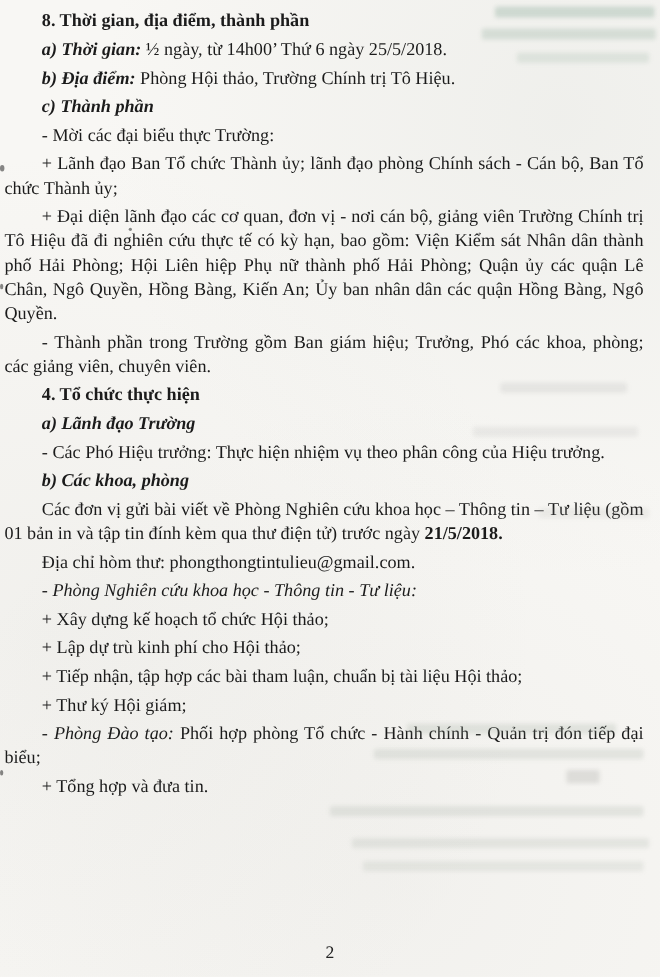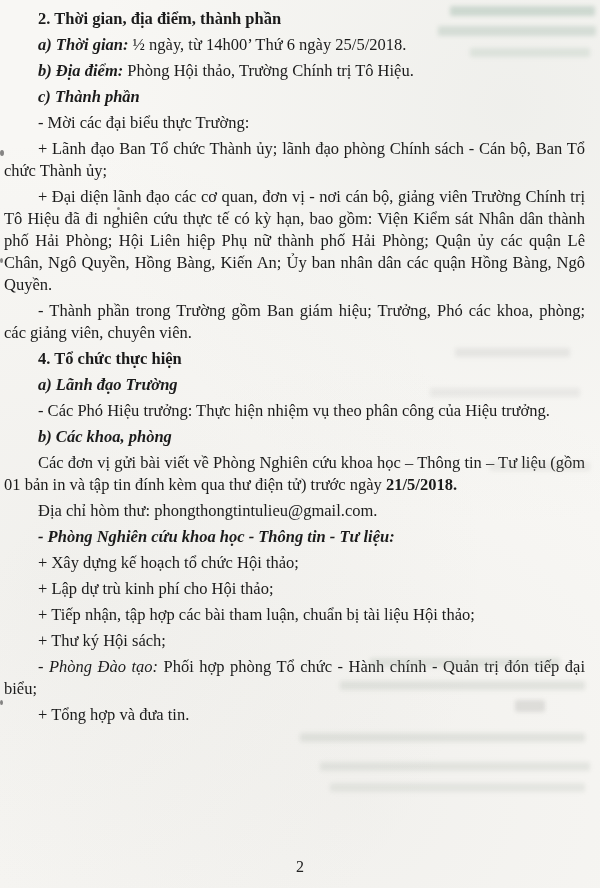--- a/index.html
+++ b/index.html
@@ -22,21 +22,21 @@
     text-align: justify;
     font-size: 16.5px;
     line-height: 22px;
   }
   .doc p {
     margin: 0 0 4px 0;
     text-indent: 34px;
   }
   .h  { font-weight: bold; }
   .sh { font-weight: bold; font-style: italic; }
-  .it { font-style: italic; font-weight: bold; }
+  .it { font-style: italic; }
   .lead    { font-weight: bold; font-style: italic; }
   .lead-it { font-style: italic; }
   .b { font-weight: bold; }
   .footer {
     position: absolute;
     left: 0; right: 0; top: 858px;
     text-align: center;
     font-size: 16px;
     color: #222;
   }
@@ -62,39 +62,39 @@
   .a12 { left:330px; top:783px; width:255px; height:9px;  background: rgba(150,162,152,0.16); }
   .s1 { left:0px;   top:150px; width:4px; height:6px; }
   .s2 { left:0px;   top:258px; width:3px; height:5px; }
   .s3 { left:117px; top:207px; width:3px; height:3px; }
   .s4 { left:0px;   top:700px; width:3px; height:5px; }
 </style>
 </head>
 <body>
 
 <div class="doc">
-  <p class="h">2. Thời gian, địa điểm, thành phần</p>
+  <p class="h">8. Thời gian, địa điểm, thành phần</p>
   <p><span class="lead">a) Thời gian:</span><span> ½ ngày, từ 14h00’ Thứ 6 ngày 25/5/2018.</span></p>
   <p><span class="lead">b) Địa điểm:</span><span> Phòng Hội thảo, Trường Chính trị Tô Hiệu.</span></p>
   <p class="sh">c) Thành phần</p>
   <p>- Mời các đại biểu thực Trường:</p>
   <p>+ Lãnh đạo Ban Tổ chức Thành ủy; lãnh đạo phòng Chính sách - Cán bộ, Ban Tổ chức Thành ủy;</p>
   <p>+ Đại diện lãnh đạo các cơ quan, đơn vị - nơi cán bộ, giảng viên Trường Chính trị Tô Hiệu đã đi nghiên cứu thực tế có kỳ hạn, bao gồm: Viện Kiểm sát Nhân dân thành phố Hải Phòng; Hội Liên hiệp Phụ nữ thành phố Hải Phòng; Quận ủy các quận Lê Chân, Ngô Quyền, Hồng Bàng, Kiến An; Ủy ban nhân dân các quận Hồng Bàng, Ngô Quyền.</p>
   <p>- Thành phần trong Trường gồm Ban giám hiệu; Trưởng, Phó các khoa, phòng; các giảng viên, chuyên viên.</p>
   <p class="h">4. Tổ chức thực hiện</p>
   <p class="sh">a) Lãnh đạo Trường</p>
   <p>- Các Phó Hiệu trưởng: Thực hiện nhiệm vụ theo phân công của Hiệu trưởng.</p>
   <p class="sh">b) Các khoa, phòng</p>
   <p><span>Các đơn vị gửi bài viết về Phòng Nghiên cứu khoa học – Thông tin – Tư liệu (gồm 01 bản in và tập tin đính kèm qua thư điện tử) trước ngày </span><span class="b">21/5/2018.</span></p>
   <p>Địa chỉ hòm thư: phongthongtintulieu@gmail.com.</p>
   <p class="it">- Phòng Nghiên cứu khoa học - Thông tin - Tư liệu:</p>
   <p>+ Xây dựng kế hoạch tổ chức Hội thảo;</p>
   <p>+ Lập dự trù kinh phí cho Hội thảo;</p>
   <p>+ Tiếp nhận, tập hợp các bài tham luận, chuẩn bị tài liệu Hội thảo;</p>
-  <p>+ Thư ký Hội sách;</p>
+  <p>+ Thư ký Hội giám;</p>
   <p><span class="lead-it">- Phòng Đào tạo:</span><span> Phối hợp phòng Tổ chức - Hành chính - Quản trị đón tiếp đại biểu;</span></p>
   <p>+ Tổng hợp và đưa tin.</p>
 </div>
 
 <div class="footer">2</div>
 
 <div>
   <div class="artifact a1"></div>
   <div class="artifact a2"></div>
   <div class="artifact a3"></div>

